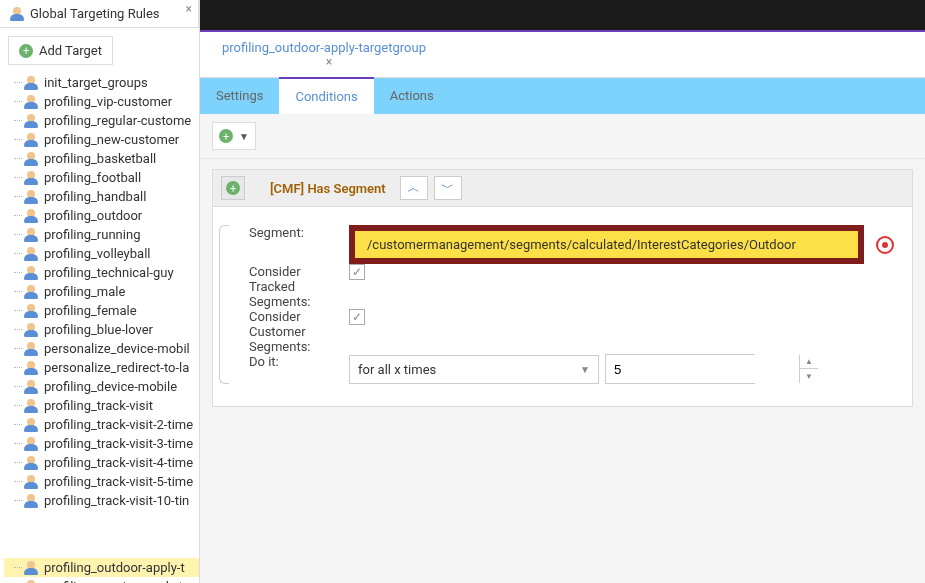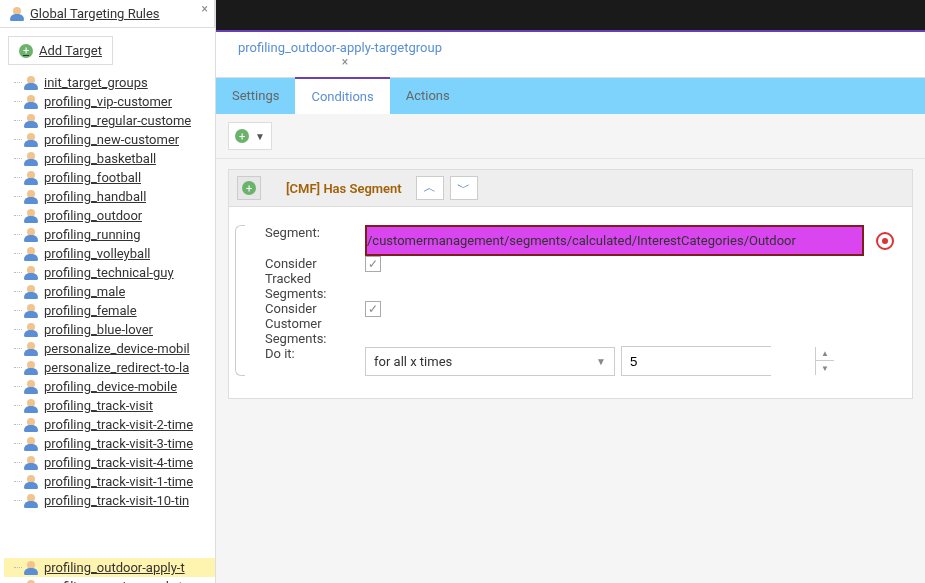--- a/index.html
+++ b/index.html
@@ -8,27 +8,26 @@
     font-size: 13px;
     color: #333;
     background: #f5f5f5;
     width: 925px;
     height: 583px;
     overflow: hidden;
   }
   .wrap { display: flex; height: 100%; }
   
   .sidebar {
-    width: 216px;
+    width: 200px;
     background: #fff;
     border-right: 1px solid #ddd;
     display: flex;
     flex-direction: column;
     overflow: hidden;
-    text-decoration: underline;
   }
   .sidebar-tab {
     display: flex; align-items: center;
     padding: 6px 10px;
     border: 1px solid #ddd;
     border-top: none;
     border-left: none;
     background: #fff;
     position: relative;
   }
@@ -154,24 +153,24 @@
     width: 10px;
     border-left: 1px solid #ccc;
     border-top: 1px solid #ccc;
     border-bottom: 1px solid #ccc;
     border-radius: 6px 0 0 6px;
   }
   .form-row { display:flex; align-items:flex-start; padding-left:18px;}
   .form-row .label { width:100px; color:#444; }
   .form-row .field { flex:1; display:flex; align-items:center; gap:6px;}
   .text-input {
-    border:2px solid #7f1d1d;
-    padding:6px 0;
+    border:6px solid #7f1d1d;
+    padding:6px 12px;
     flex:1;
-    background:#d946ef;
+    background:#fde047;
   }
   .target-icon {
     width:18px;height:18px;
     border:2px solid #d33;
     border-radius:50%;
     display:inline-flex;align-items:center;justify-content:center;
     flex-shrink:0;
     cursor:pointer;
     margin-left:6px;
   }
@@ -341,21 +340,21 @@
           <span class="lbl">profiling_track-visit-3-time</span>
         </div>
         <div class="tree-row">
           <span class="tree-connector"></span>
           <span class="personicon"></span>
           <span class="lbl">profiling_track-visit-4-time</span>
         </div>
         <div class="tree-row">
           <span class="tree-connector"></span>
           <span class="personicon"></span>
-          <span class="lbl">profiling_track-visit-1-time</span>
+          <span class="lbl">profiling_track-visit-5-time</span>
         </div>
         <div class="tree-row">
           <span class="tree-connector"></span>
           <span class="personicon"></span>
           <span class="lbl">profiling_track-visit-10-tin</span>
         </div>
         <div class="tree-row selected">
           <span class="tree-connector"></span>
           <span class="personicon"></span>
           <span class="lbl">profiling_outdoor-apply-t</span>

